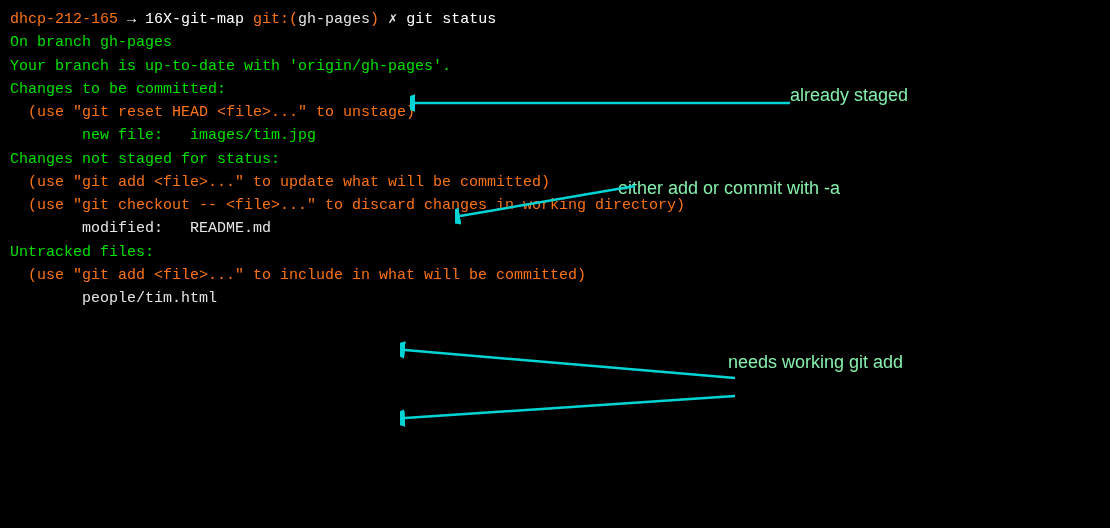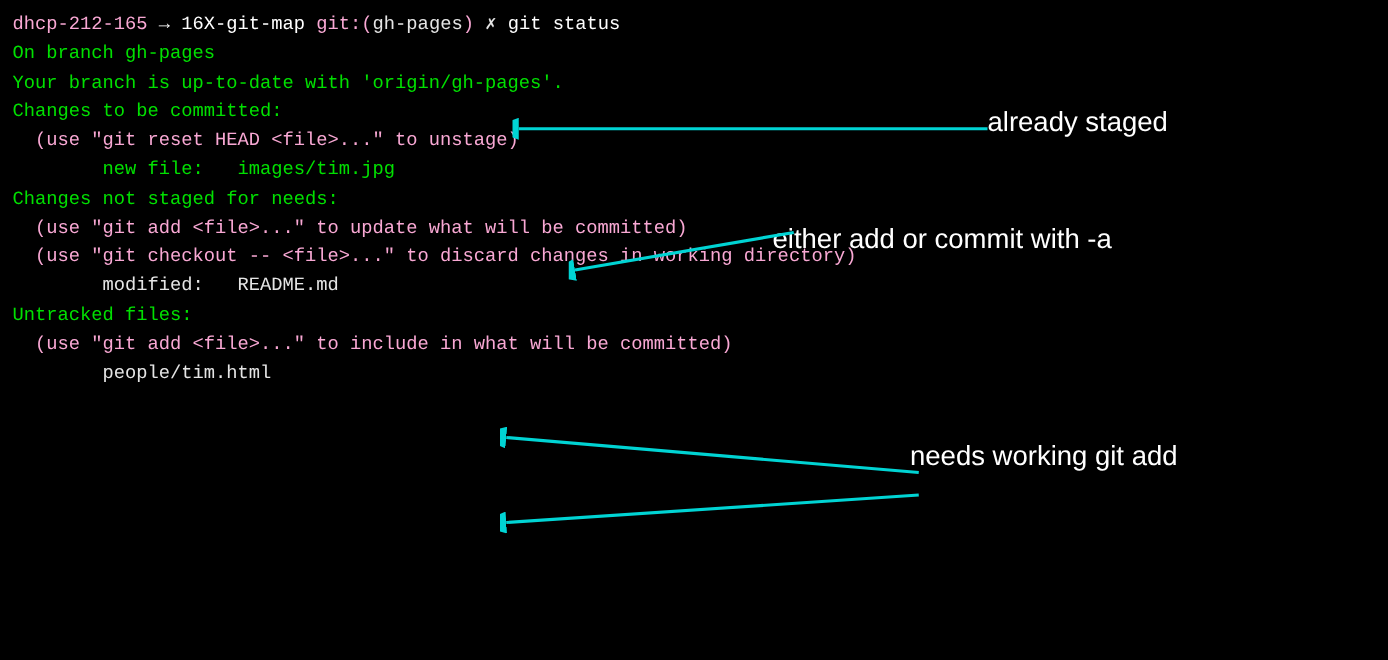--- a/index.html
+++ b/index.html
@@ -12,51 +12,51 @@
       overflow: hidden;
       position: relative;
     }
     .terminal {
       padding: 8px 10px;
       line-height: 1.55;
     }
     .line {
       white-space: pre;
     }
-    .cyan { color: #f9a8d4; }
+    .cyan { color: #f97316; }
     .green { color: #00e000; margin-top: 27px; }
     .white { color: #ffffff; }
     .red { color: #e5e5e5; }
 
     
     .annotation {
       position: absolute;
-      color: #ffffff;
+      color: #86efac;
       font-family: Arial, sans-serif;
-      font-size: 22px;
+      font-size: 18px;
       font-weight: normal;
     }
     
     .arrow-svg {
       position: absolute;
     }
   </style>
 </head>
 <body>
 
 <div class="terminal" id="terminal-content">
 <div class="line"><span class="cyan">dhcp-212-165</span><span class="white"> → </span><span class="white">16X-git-map</span><span class="cyan"> git:(</span><span class="red">gh-pages</span><span class="cyan">)</span><span class="red"> ✗ </span><span class="white">git status</span></div>
     <div class="line"><span class="green">On branch gh-pages</span></div>
     <div class="line"><span class="green">Your branch is up-to-date with 'origin/gh-pages'.</span></div>
     <div class="line"><span class="green">Changes to be committed:</span></div>
     <div class="line"><span class="cyan">  (use "git reset HEAD &lt;file&gt;..." to unstage)</span></div>
     <div class="line"><span class="white"></span></div>
     <div class="line"><span class="green">	new file:   images/tim.jpg</span></div>
     <div class="line"><span class="white"></span></div>
-    <div class="line"><span class="green">Changes not staged for needs:</span></div>
+    <div class="line"><span class="green">Changes not staged for status:</span></div>
     <div class="line"><span class="cyan">  (use "git add &lt;file&gt;..." to update what will be committed)</span></div>
     <div class="line"><span class="cyan">  (use "git checkout -- &lt;file&gt;..." to discard changes in working directory)</span></div>
     <div class="line"><span class="white"></span></div>
     <div class="line"><span class="red">	modified:   README.md</span></div>
     <div class="line"><span class="white"></span></div>
     <div class="line"><span class="green">Untracked files:</span></div>
     <div class="line"><span class="cyan">  (use "git add &lt;file&gt;..." to include in what will be committed)</span></div>
     <div class="line"><span class="white"></span></div>
     <div class="line"><span class="red">	people/tim.html</span></div>
   </div>

